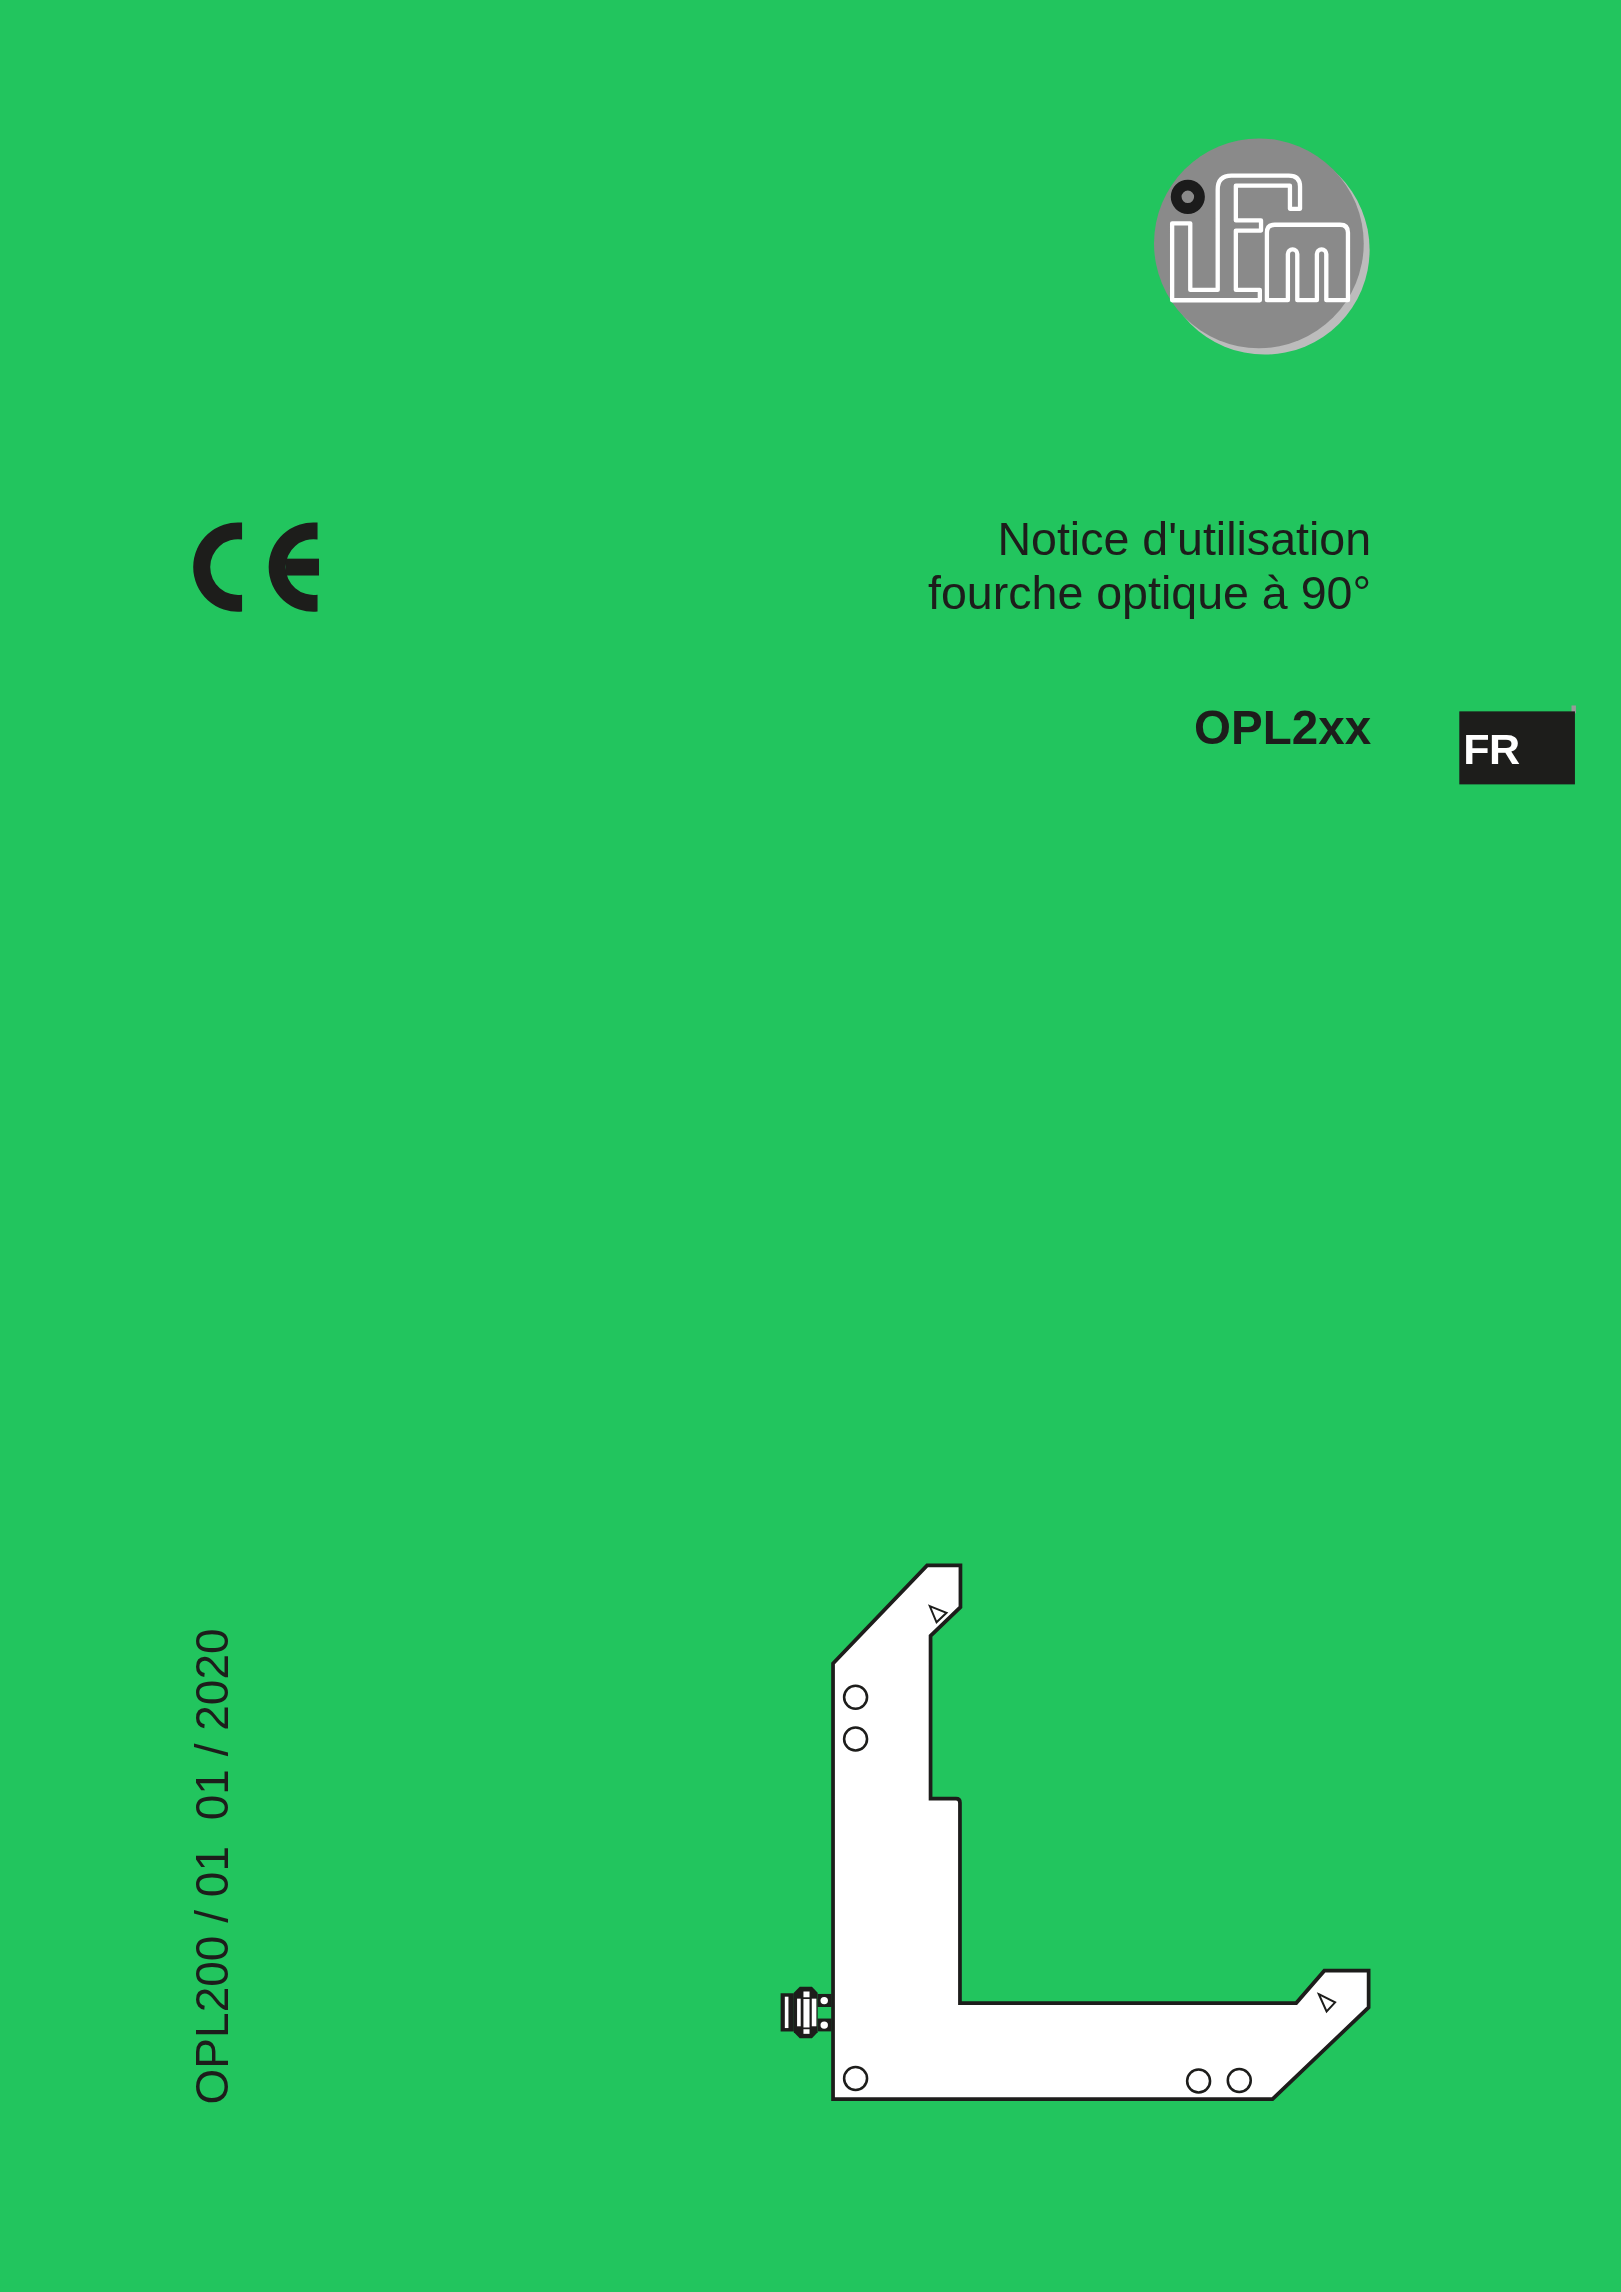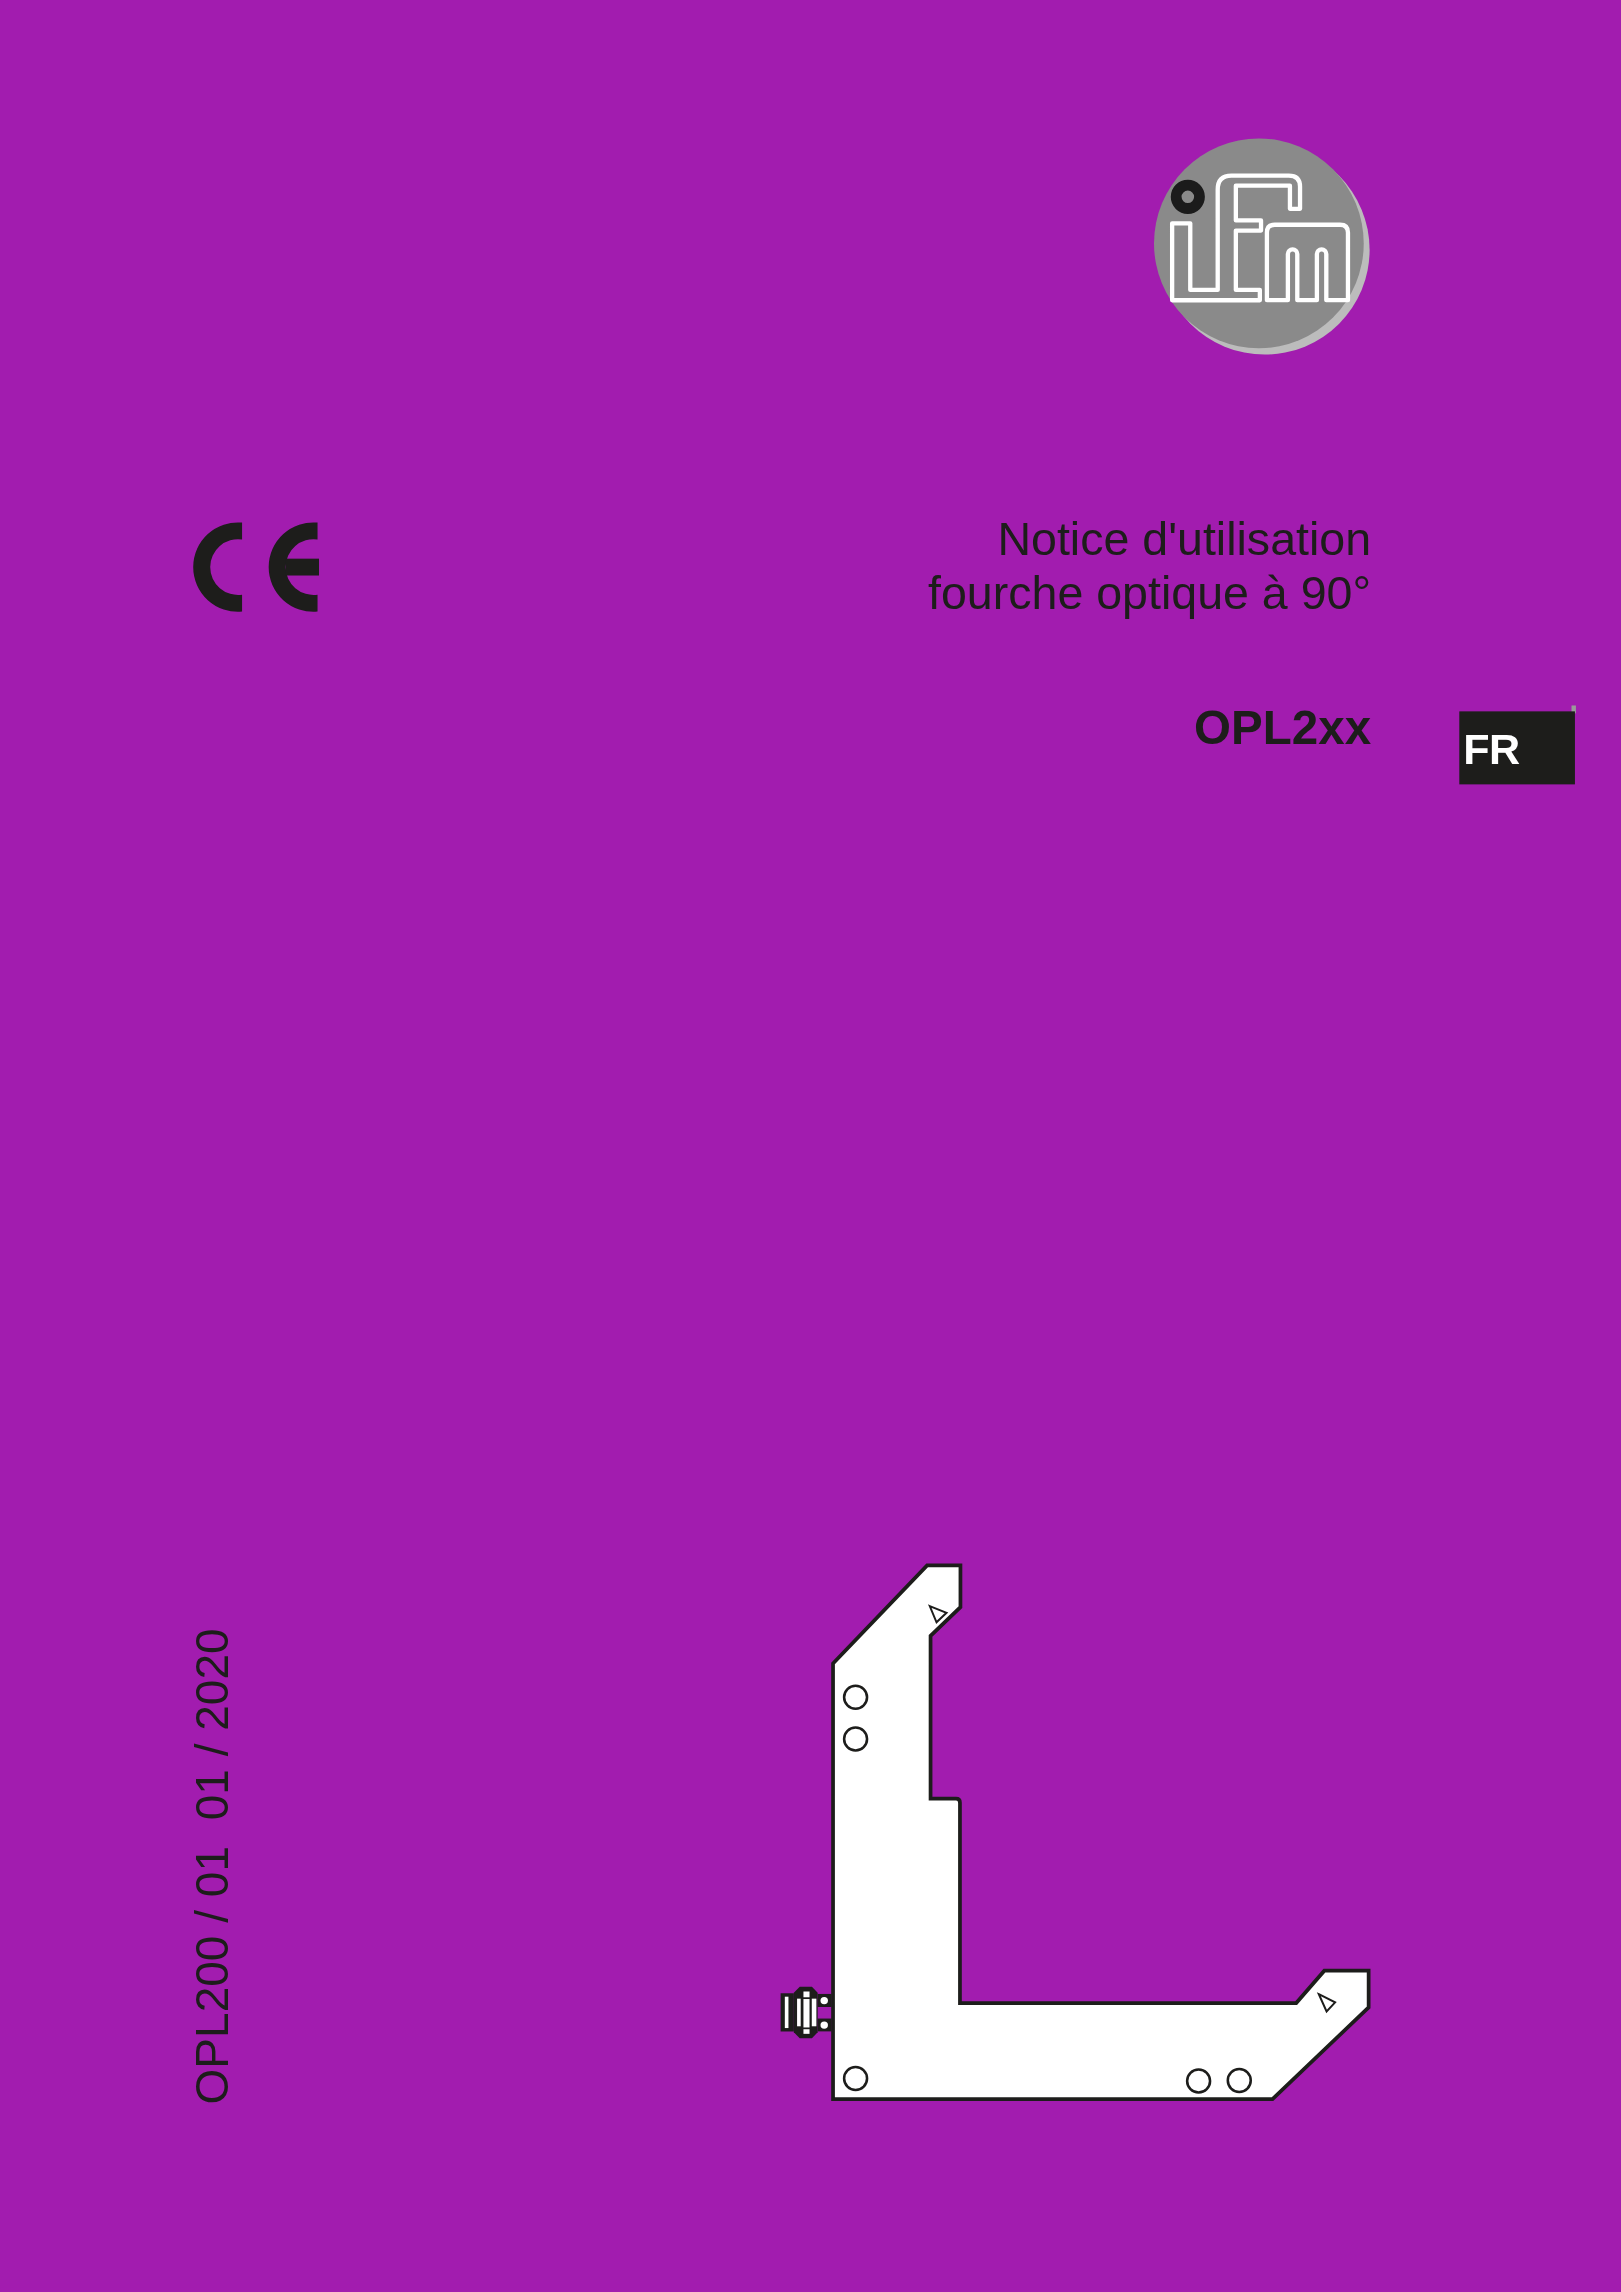--- a/index.html
+++ b/index.html
@@ -1,16 +1,16 @@
 <!DOCTYPE html>
 <html><head>
 <meta charset="utf-8">
 <style>
   html,body{margin:0;padding:0;background:#ffffff;}
-  .page{position:relative;width:1621px;height:2293px;background:#a21caf;overflow:hidden;
+  .page{position:relative;width:1621px;height:2293px;background:#22c55e;overflow:hidden;
         font-family:"Liberation Sans", sans-serif;}
 </style>
 </head>
 <body>
 <div class="page">
 <svg width="1621" height="2293" viewBox="0 0 1654 2339" xmlns="http://www.w3.org/2000/svg" font-family="Liberation Sans, sans-serif">
 
 <circle cx="1290.5" cy="254.5" r="107" fill="#bcbcbc"></circle>
 
 <circle cx="1284.5" cy="248" r="107" fill="#8a8a8a"></circle>

